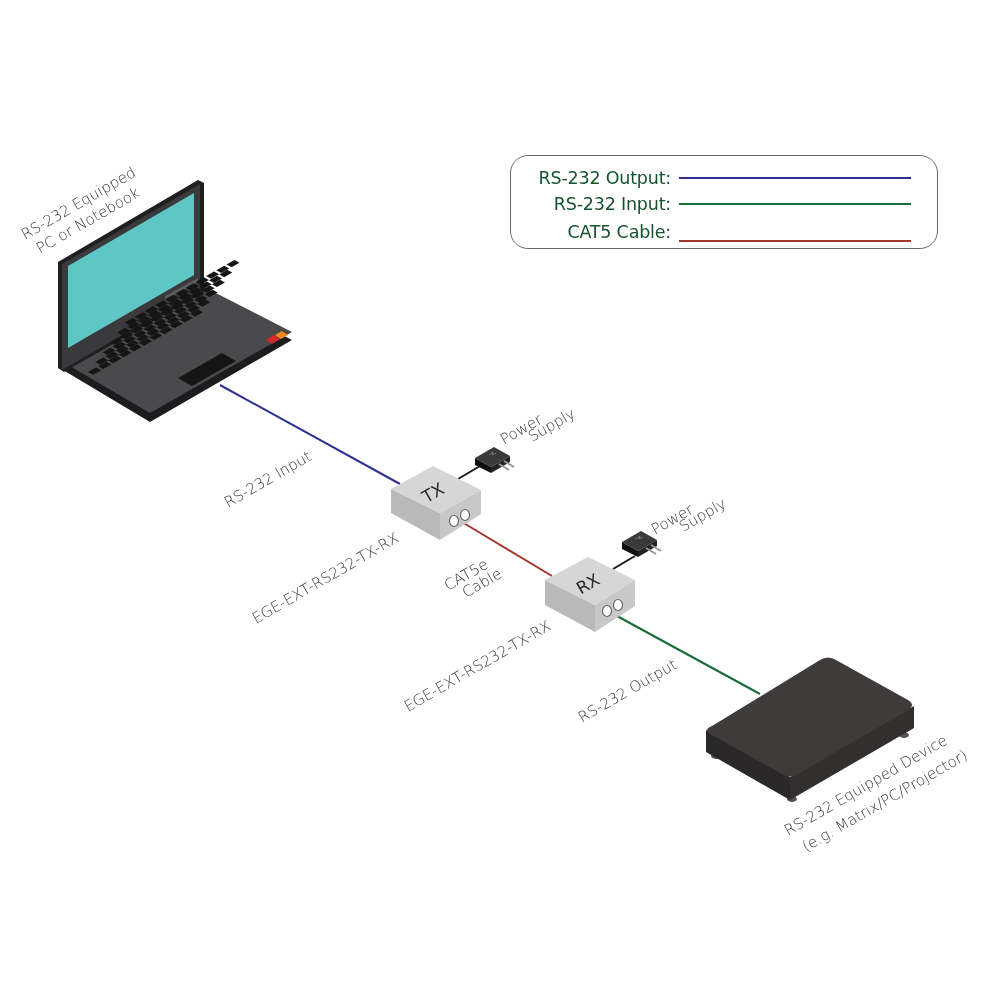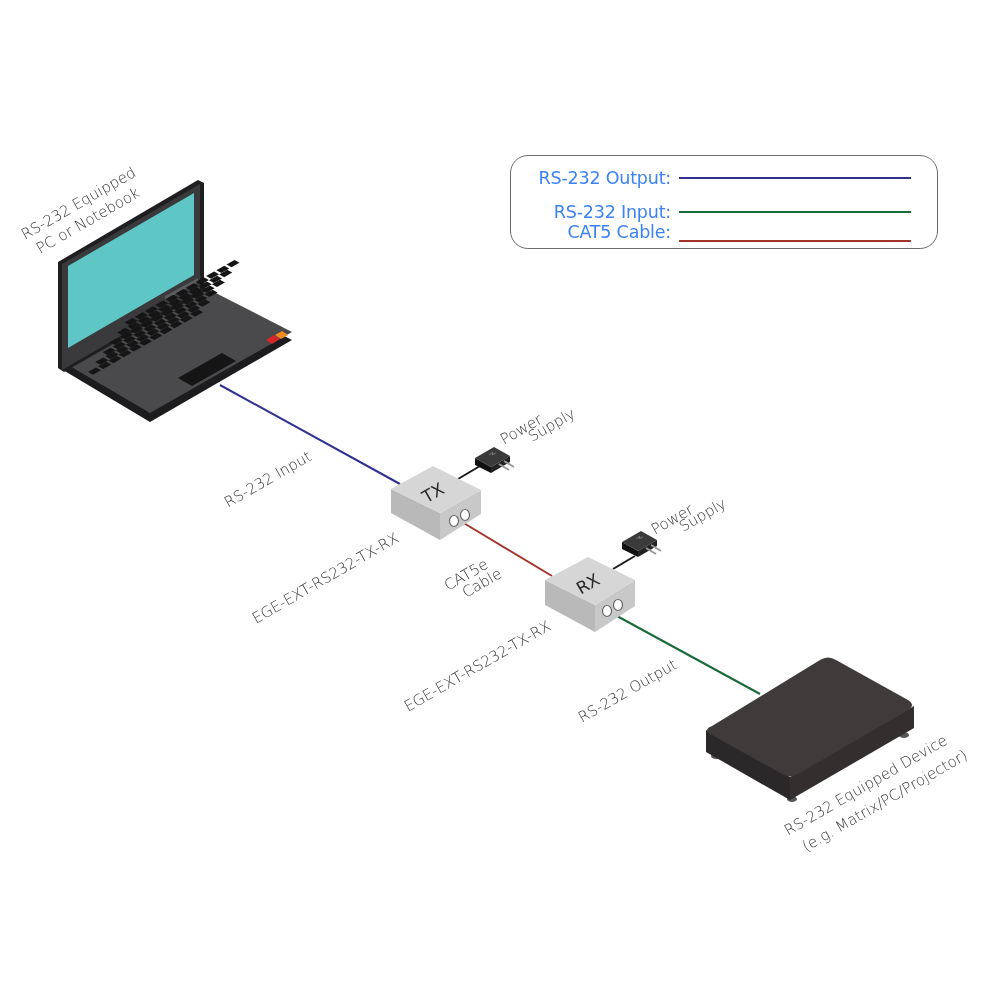--- a/index.html
+++ b/index.html
@@ -3,21 +3,21 @@
 <meta charset="utf-8">
 <style>
   html, body { margin:0; padding:0; background:#ffffff; }
   body { width:1000px; height:1000px; position:relative; overflow:hidden;
          font-family:"Liberation Sans", "DejaVu Sans", sans-serif; }
   #diagram { position:absolute; left:0; top:0; }
   .lbl { font-family:"DejaVu Sans", "Liberation Sans", sans-serif; font-size:15px; fill:#3a3a3a; font-weight:300; }
   .legend-box { position:absolute; left:510px; top:155px; width:428px; height:94px;
                 border:1.3px solid #6b6b6b; border-radius:18px; box-sizing:border-box; background:#fff; }
   .legend-row { position:absolute; left:0; height:24px; display:flex; align-items:center; }
-  .legend-label { width:160px; text-align:right; font-size:17.5px; color:#3b82f6;
+  .legend-label { width:160px; text-align:right; font-size:17.5px; color:#14532d;
                   font-family:"DejaVu Sans", "Liberation Sans", sans-serif; letter-spacing:-0.2px; }
   .legend-line { margin-left:8px; width:232px; height:2px; }
 </style>
 </head>
 <body>
 
 <svg id="diagram" width="1000" height="1000" viewBox="0 0 1000 1000">
 
   <line x1="220" y1="385" x2="400" y2="484" stroke="#2e3192" stroke-width="2"></line>
   <line x1="462" y1="522" x2="552" y2="576" stroke="#a3342a" stroke-width="2"></line>
@@ -183,21 +183,21 @@
     <text class="lbl" transform="translate(788,836) rotate(-30)">RS-232 Equipped Device</text>
     <text class="lbl" transform="translate(806,852) rotate(-30)">(e.g. Matrix/PC/Projector)</text>
   </g>
 </svg>
 
 <div class="legend-box">
   <div class="legend-row" style="top:10px;">
     <span class="legend-label">RS-232 Output:</span>
     <span class="legend-line" style="background:#2e3192;"></span>
   </div>
-  <div class="legend-row" style="top:44px;">
+  <div class="legend-row" style="top:36px;">
     <span class="legend-label">RS-232 Input:</span>
     <span class="legend-line" style="background:#1a6b3a;"></span>
   </div>
   <div class="legend-row" style="top:62px;align-items:flex-end;">
     <span class="legend-label">CAT5 Cable:</span>
     <span class="legend-line" style="background:#a3342a;"></span>
   </div>
 </div>
 
 </body></html>

